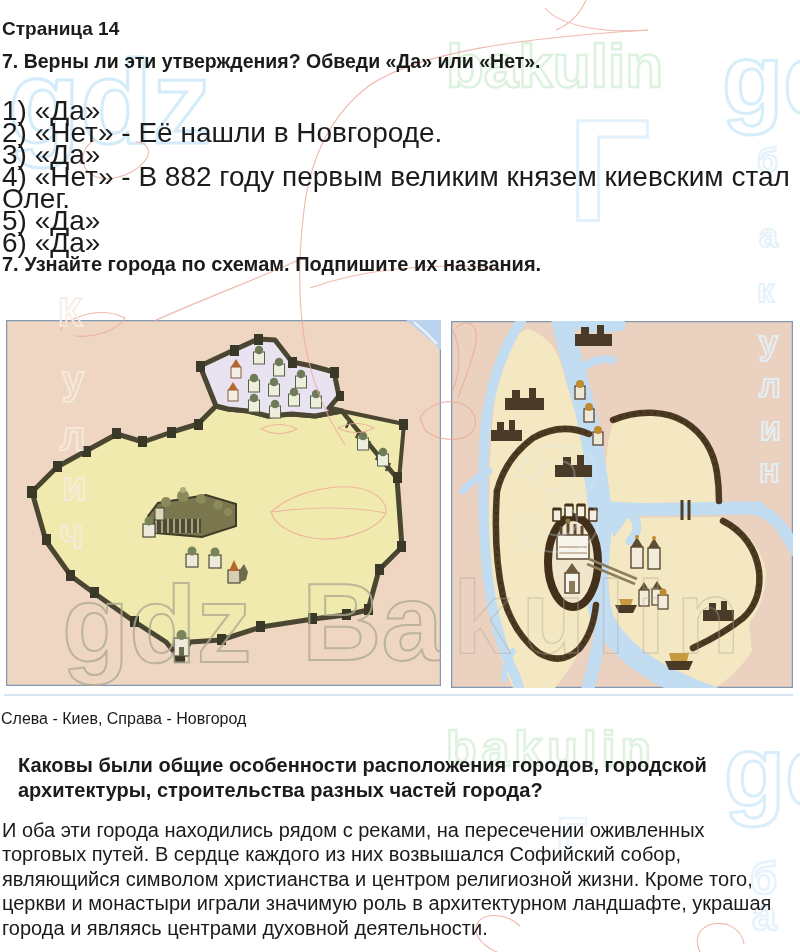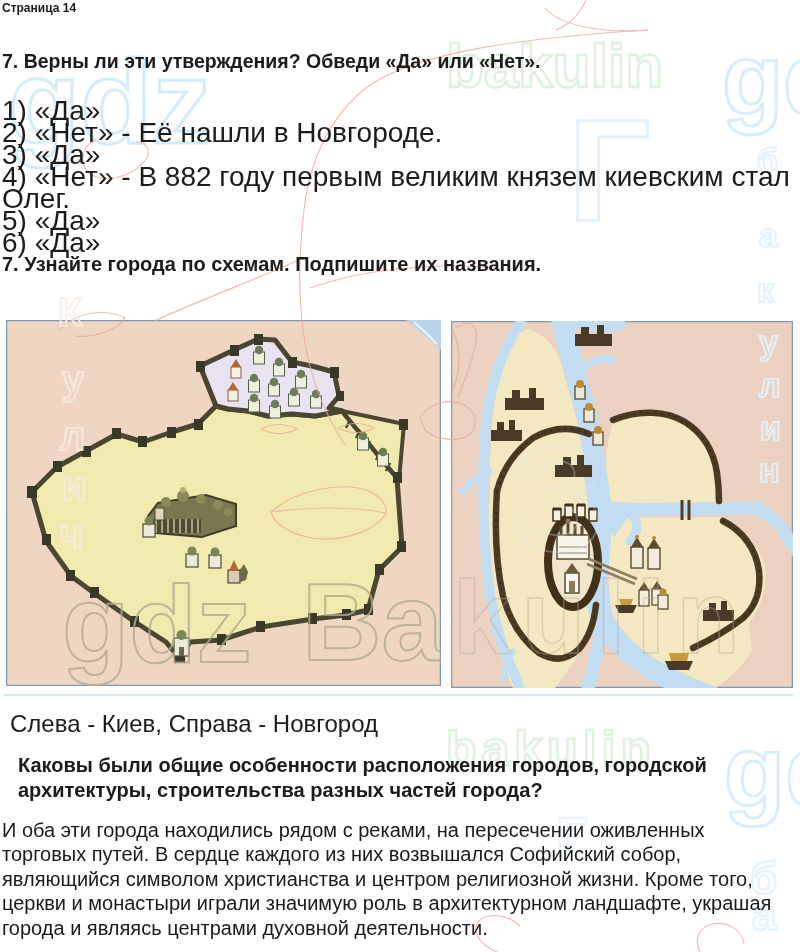--- a/index.html
+++ b/index.html
@@ -18,21 +18,21 @@
     <text x="722" y="114" font-size="100" stroke="#d6edfa" stroke-width="3">gd</text>
     <text x="568" y="221" font-size="145" stroke="#e2f1fc" stroke-width="3">Г</text>
     <text x="446" y="766" font-size="50" letter-spacing="5" stroke="#def2df" stroke-width="2.5">bakulin</text>
     <text x="724" y="806" font-size="100" stroke="#d9eefa" stroke-width="3">gdz</text>
     <text x="750" y="894" font-size="44" stroke="#e6f3fc" stroke-width="2.5">б</text>
     <text x="752" y="930" font-size="44" stroke="#e6f3fc" stroke-width="2.5">а</text>
     <text x="556" y="856" font-size="55" stroke="#eaf5fd" stroke-width="2.5">Г</text>
   </g>
 </svg>
 
-<div class="abs b" style="top:1px;left:2px;font-size:12px;z-index:4;">Страница 14</div>
+<div class="abs b" style="top:18px;left:2px;font-size:19px;z-index:4;">Страница 14</div>
 
 <div class="abs b" style="top:50px;left:2px;font-size:19.5px;z-index:4;">7. Верны ли эти утверждения? Обведи «Да» или «Нет».</div>
 
 <div class="abs t20" style="top:99.5px;left:2px;z-index:4;">
 1) «Да»<br>
 2) «Нет» - Её нашли в Новгороде.<br>
 3) «Да»<br>
 4) «Нет» - В 882 году первым великим князем киевским стал Олег.<br>
 5) «Да»<br>
 6) «Да»
@@ -368,17 +368,17 @@
     <text x="58" y="326">К</text>
     <text x="62" y="394">у</text>
     <text x="60" y="450">л</text>
     <text x="62" y="500">и</text>
     <text x="60" y="548">ч</text>
   </g>
 </svg>
 
 <div class="abs" style="top:694px;left:4px;width:789px;height:2px;background:#d7e4f2;z-index:1;"></div>
 
-<div class="abs" style="top:709.5px;left:10px;font-size:24px;z-index:4;">Слева - Киев, Справа - Новгород</div>
+<div class="abs" style="top:709.5px;left:1px;font-size:16px;z-index:4;">Слева - Киев, Справа - Новгород</div>
 
 <div class="abs b" style="top:753px;left:6px;font-size:20px;line-height:24.8px;z-index:4;margin-left:12px;">Каковы были общие особенности расположения городов, городской<br>архитектуры, строительства разных частей города?</div>
 
 <div class="abs" style="top:817.5px;left:2px;font-size:20px;line-height:24.6px;z-index:4;">И оба эти города находились рядом с реками, на пересечении оживленных<br>торговых путей. В сердце каждого из них возвышался Софийский собор,<br>являющийся символом христианства и центром религиозной жизни. Кроме того,<br>церкви и монастыри играли значимую роль в архитектурном ландшафте, украшая<br>города и являясь центрами духовной деятельности.</div>
 
 </body></html>

